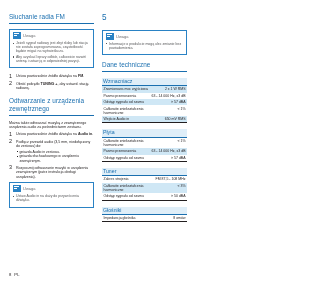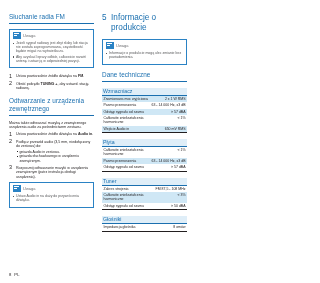--- a/index.html
+++ b/index.html
@@ -214,21 +214,20 @@
       <ul>
         <li>Ustaw Audio in na duży do przywrócenia dźwięku.</li>
       </ul>
     </div>
   </div>
 
   <div class="col">
 
     <div class="chapter">
       <span class="num">5</span>
-      <span class="ttl">Informacje o produkcie</span>
     </div>
 
     <div class="note">
       <div class="note-hd">
         <span class="note-icon"></span>
         <span class="note-title">Uwaga</span>
       </div>
       <ul>
         <li>Informacje o produkcie mogą ulec zmianie bez powiadomienia.</li>
       </ul>

